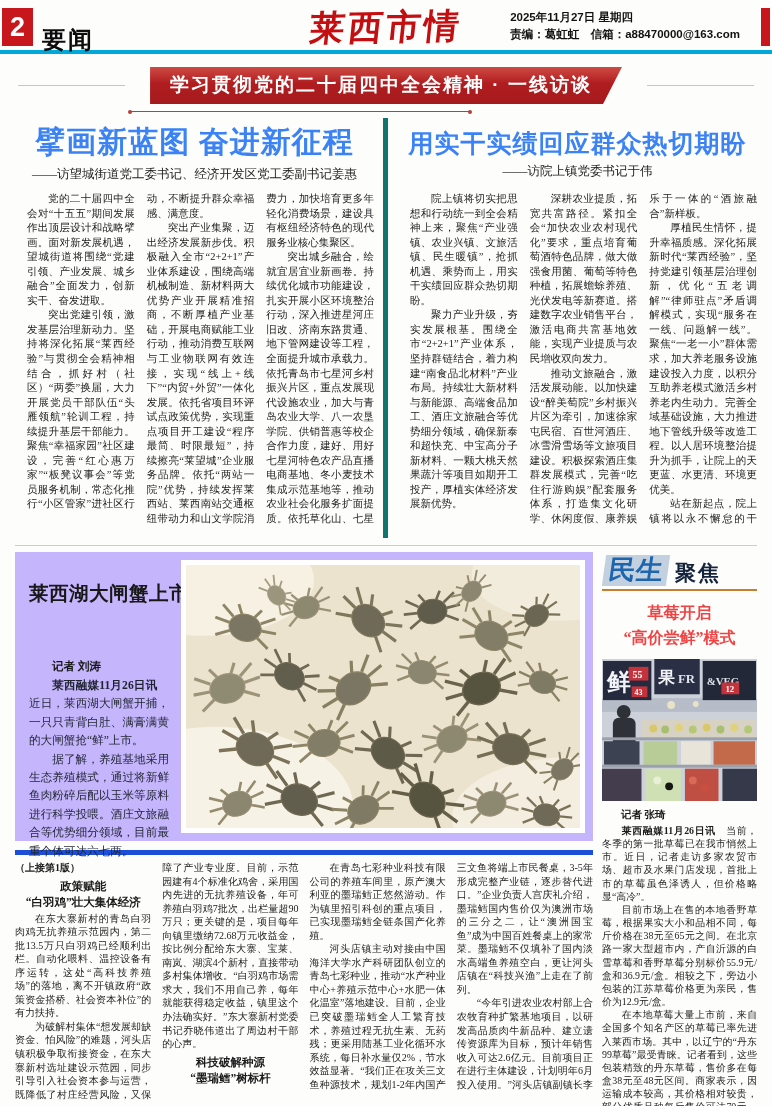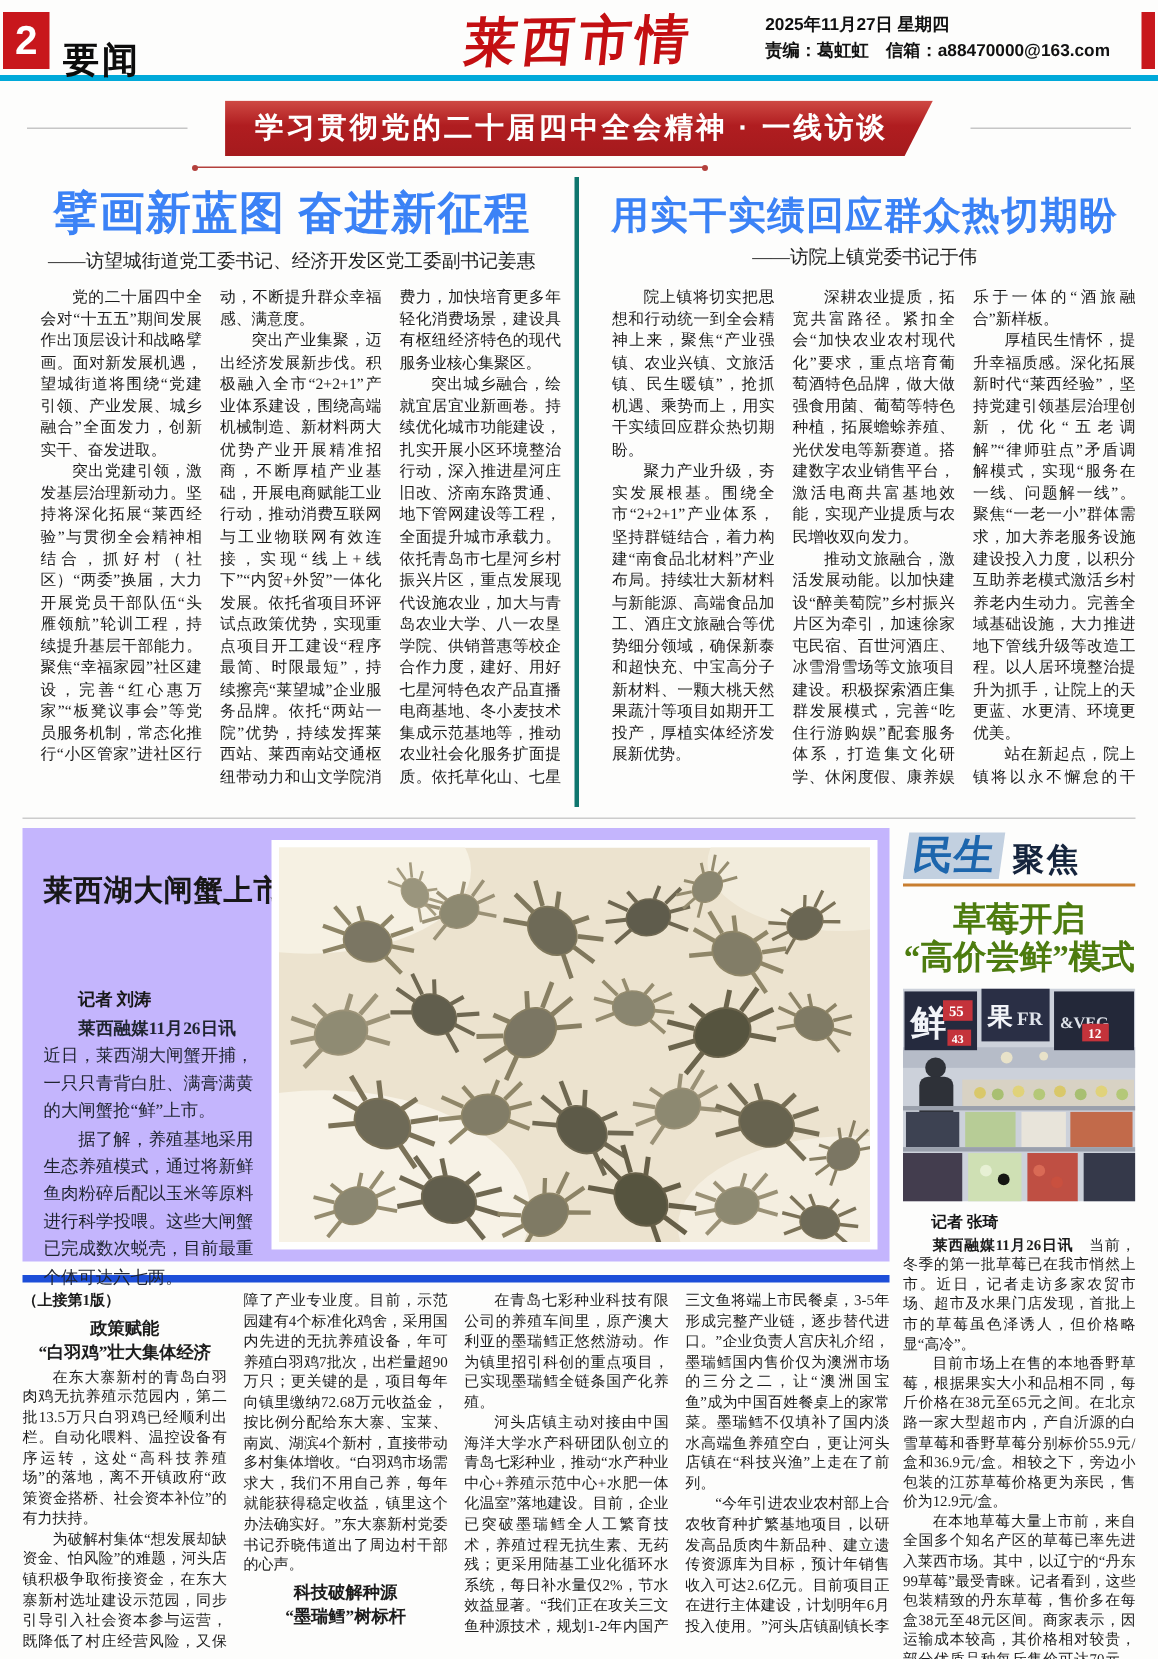--- a/index.html
+++ b/index.html
@@ -43,21 +43,21 @@
     width:340px; margin:1px 0 6px 130px; border-bottom:1px solid #b3403c; position:relative; height:4px;
   }
   .banner-underline::before, .banner-underline::after {
     content:""; position:absolute; bottom:-2.5px; width:4px; height:4px; border-radius:50%; background:#b3403c;
   }
   .banner-underline::before { left:-2px; } .banner-underline::after { right:-2px; }
   
   .articles { display:flex; padding:0 15px; }
   .article { overflow:hidden; }
   .article-left { width:368px; padding-right:9px; }
-  .article-right { flex:1; border-left:3px solid #0f766e; padding-left:10px; }
+  .article-right { flex:1; border-left:5px solid #0f766e; padding-left:10px; }
   .headline { text-align:center; font-weight:900; font-size:30px; letter-spacing:1px; margin:4px 0 3px; color:#3b82f6; }
   .article-right .headline { font-size:25px; margin-top:9px; }
   .subtitle { text-align:center; font-size:12.5px; color:#222; margin:3px 0 9px; }
   .article-right .subtitle { margin-bottom:12px; }
   .body3 {
     column-count:3; column-gap:12px; text-align:justify;
     font-size:10.5px; line-height:14.55px; height:346px; overflow:hidden; color:#1c1c1c;margin-left:12px;
   }
   .body3 p, .bottom-section p, .ms-body p { text-indent:2em; margin:0; }
   .rule { height:1px; background:#cccccc; margin:7px 15px 6px; }
@@ -80,21 +80,21 @@
   .sec-head { text-align:center; font-weight:900; font-size:11.5px; line-height:16px; margin:3px 0 2px; break-inside:avoid; }
   
   .minsheng { flex:1; overflow:hidden; }
   .ms-head { display:flex; align-items:flex-end; gap:7px; margin:3px 0 3px 2px; }
   .ms-tag-main {
     font-size:27px; font-weight:900; color:#1d66ad; background:#c2d0e0;
     padding:0 5px 1px; transform:skewX(-8deg); line-height:30px;
   }
   .ms-tag-sub { font-size:21px; font-weight:900; color:#15243d; line-height:26px; letter-spacing:2px; }
   .ms-rule { height:2px; background:#c87e30; margin:3px 0 9px; }
-  .ms-title { text-align:center; font-weight:900; font-size:22px; line-height:25px; margin-bottom:9px; color:#4d7c0f; }
+  .ms-title { text-align:center; font-weight:900; font-size:16px; line-height:25px; margin-bottom:9px; color:#ef4444; }
   .ms-photo svg { width:100%; height:142px; display:block; }
   .ms-byline { font-size:10.5px; font-weight:bold; text-indent:1.8em; margin:7px 0 2px; }
   .ms-body p { font-size:9.9px; line-height:13.15px; text-align:justify; color:#1c1c1c; }
 </style>
 </head>
 <body>
 
 <div class="page">
 
   <header class="masthead">
@@ -147,21 +147,21 @@
 
   <div class="mainband">
     <div class="left-col">
 
       <div class="crab-box">
         <div class="crab-text">
           <div class="crab-title">莱西湖大闸蟹上市</div>
           <div class="byline">记者 刘涛</div>
           <div class="crab-body">
             <p><b>莱西融媒11月26日讯</b><span>　近日，莱西湖大闸蟹开捕，一只只青背白肚、满膏满黄的大闸蟹抢“鲜”上市。</span></p>
-            <p>据了解，养殖基地采用生态养殖模式，通过将新鲜鱼肉粉碎后配以玉米等原料进行科学投喂。这些大闸蟹已完成数次蜕壳，目前最重个体可达六七两。</p>
+            <p>据了解，养殖基地采用生态养殖模式，通过将新鲜鱼肉粉碎后配以玉米等原料进行科学投喂。酒庄文旅融合等优势细分领域，目前最重个体可达六七两。</p>
           </div>
         </div>
         <div class="crab-photo">
           <svg viewBox="0 0 400 260" preserveAspectRatio="none">
             <defs>
               <g id="crab">
                 <path d="M-13,-7 L-25,-15 M-15,-1 L-29,-2 M-13,6 L-25,13 M13,-7 L25,-15 M15,-1 L29,-2 M13,6 L25,13 M-6,-11 L-11,-19 M6,-11 L11,-19" stroke-width="2.6" fill="none"></path>
                 <ellipse cx="0" cy="0" rx="15" ry="12"></ellipse>
               </g>
             </defs>

